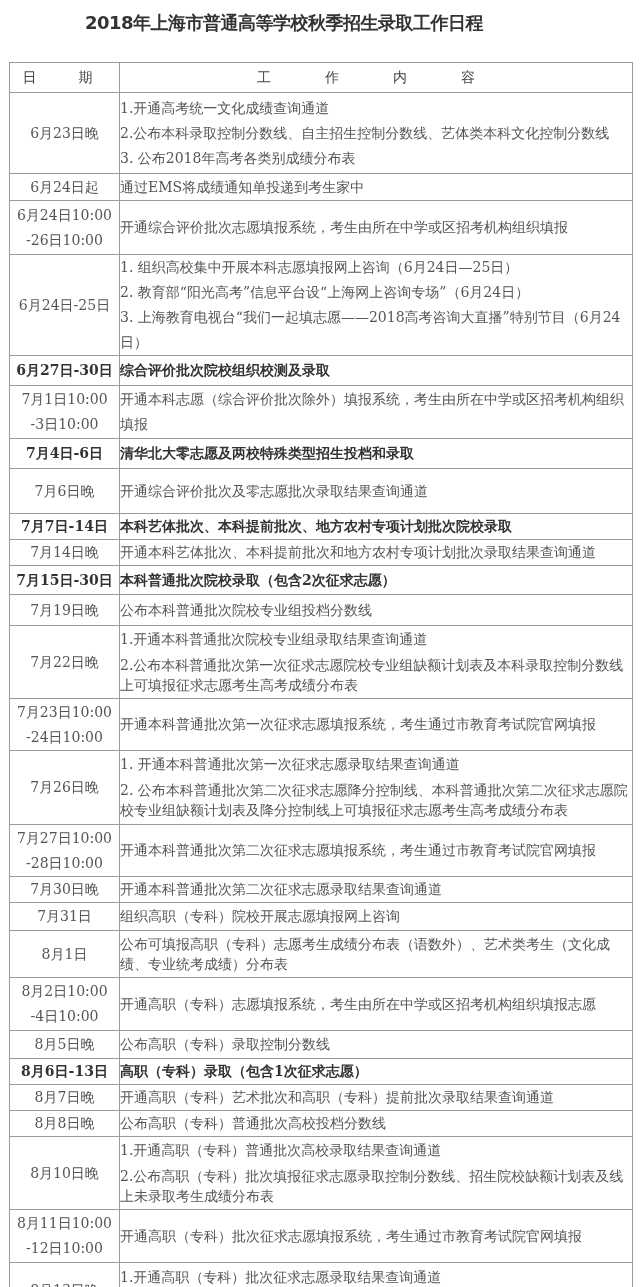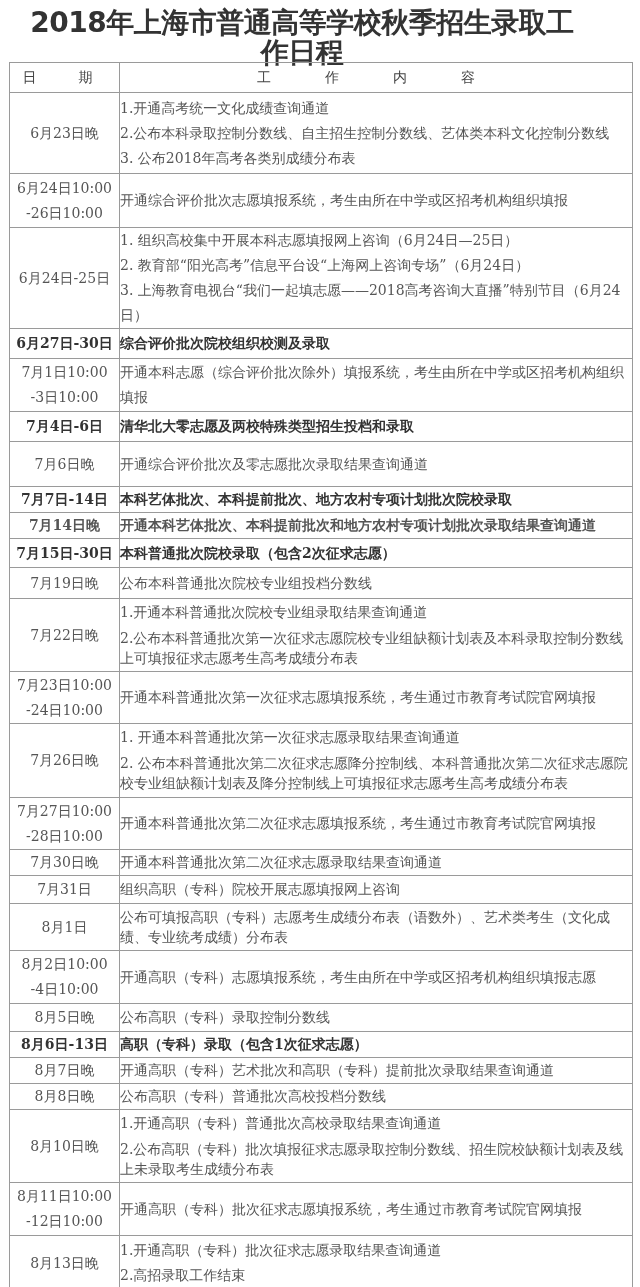--- a/index.html
+++ b/index.html
@@ -1,20 +1,20 @@
 <!DOCTYPE html>
 <html><head>
 <meta charset="utf-8">
 <style>
   html, body { margin:0; padding:0; background:#ffffff; }
   body { width:640px; height:1287px; position:relative; overflow:hidden;
          font-family:"DejaVu Serif","Liberation Serif",serif; color:#555; }
-  .title { position:absolute; top:8px; left:18px; width:568px; text-align:center;
+  .title { position:absolute; top:8px; left:0; width:568px; text-align:center;
            font-family:"DejaVu Sans","Liberation Sans",sans-serif; font-weight:bold;
-           font-size:28px; color:#333; line-height:30px; letter-spacing:-0.5px; }
+           font-size:18px; color:#333; line-height:30px; letter-spacing:-0.5px; }
   table.sched { position:absolute; left:9px; top:62px; width:623px;
                 border-collapse:collapse; table-layout:fixed; }
   table.sched td, table.sched th { border:1.5px solid #9a9a9a; padding:0; font-size:14px; }
   col.c1 { width:110px; }
   col.c2 { width:513px; }
   th { font-weight:normal; color:#444; height:29px; }
   th.h1 { letter-spacing:14px; padding-left:14px; }
   th.h2 { letter-spacing:20px; padding-left:20px; }
   td.date { text-align:center; line-height:25px; color:#555; }
   td.content { padding:4px 5px 4px 5px; color:#555; vertical-align:middle; }
@@ -42,20 +42,28 @@
       <tr style="height: 81px;">
         <td class="date">
           <div>6月23日晚</div>
         </td>
         <td class="content">
           <div class="line">1.开通高考统一文化成绩查询通道</div>
           <div class="line">2.公布本科录取控制分数线、自主招生控制分数线、艺体类本科文化控制分数线</div>
           <div class="line">3. 公布2018年高考各类别成绩分布表</div>
         </td>
       </tr>
+      <tr style="height: 27px;">
+        <td class="date">
+          <div>6月24日起</div>
+        </td>
+        <td class="content">
+          <div class="line">通过EMS将成绩通知单投递到考生家中</div>
+        </td>
+      </tr>
       <tr style="height: 54px;">
         <td class="date">
           <div>6月24日10:00</div>
           <div>-26日10:00</div>
         </td>
         <td class="content">
           <div class="line">开通综合评价批次志愿填报系统，考生由所在中学或区招考机构组织填报</div>
         </td>
       </tr>
       <tr style="height: 79px;">
@@ -102,21 +110,21 @@
         </td>
       </tr>
       <tr class="bold" style="height: 26px;">
         <td class="date">
           <div>7月7日-14日</div>
         </td>
         <td class="content">
           <div class="line">本科艺体批次、本科提前批次、地方农村专项计划批次院校录取</div>
         </td>
       </tr>
-      <tr style="height: 26px; font-weight: bold;">
+      <tr style="height: 26px;">
         <td class="date">
           <div>7月14日晚</div>
         </td>
         <td class="content">
           <div class="line">开通本科艺体批次、本科提前批次和地方农村专项计划批次录取结果查询通道</div>
         </td>
       </tr>
       <tr class="bold" style="height: 29px;">
         <td class="date">
           <div>7月15日-30日</div>

